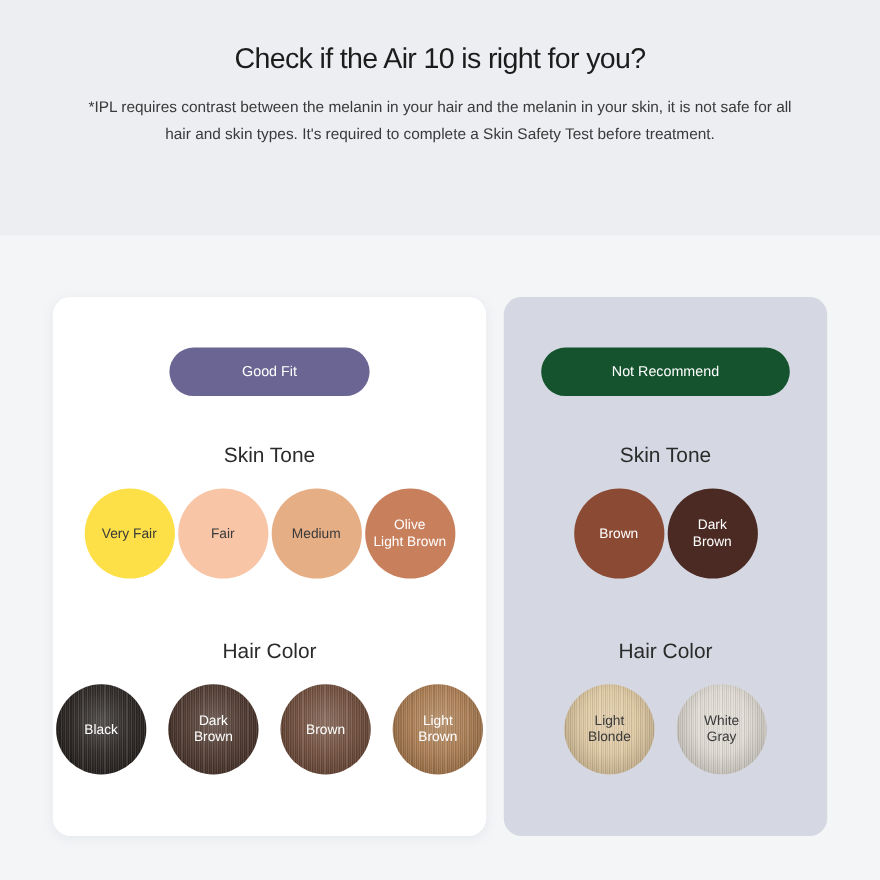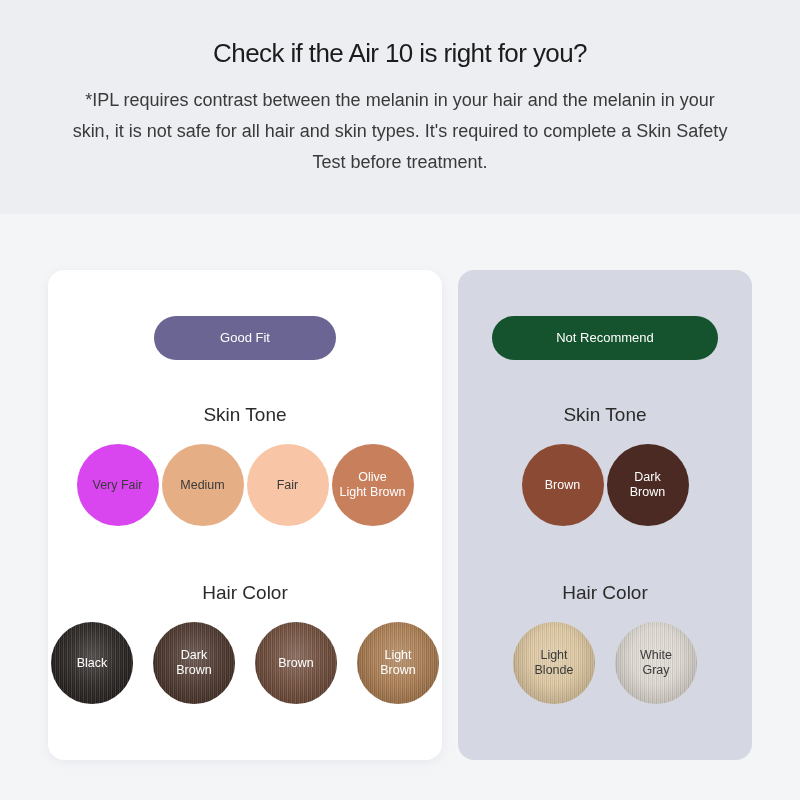--- a/index.html
+++ b/index.html
@@ -20,21 +20,21 @@
     padding:0 58px;
     text-align:center;
   }
   .title{
     margin:0;padding-top:38px;
     font-size:26px;font-weight:400;letter-spacing:-0.6px;
     color:#1c1c1c;line-height:1.18;
   }
   .subtitle{
     margin:16px auto 0;max-width:660px;
-    font-size:18px;font-weight:400;line-height:1.72;
+    font-size:14px;font-weight:400;line-height:1.72;
     color:#3a3a3a;
   }
 
   
   .panels{
     position:absolute;left:0;top:214px;width:800px;height:586px;
     background:#f4f5f7;
   }
   .panel{
     position:absolute;top:56px;height:490px;
@@ -125,28 +125,28 @@
     <p class="subtitle">*IPL requires contrast between the melanin in your hair and  the melanin in your skin, it is not safe for all hair and skin types. It's required to complete a Skin Safety Test before treatment.</p>
   </div>
 
   <div class="panels">
 
     <div class="panel panel-good">
       <button class="badge badge-good">Good Fit</button>
 
       <h2 class="section-title st-skin">Skin Tone</h2>
       <div class="row row-skin">
-          <div class="swatch" style="background: #d946ef;">
+          <div class="swatch" style="background: #fde047;">
             <span class="label" style="color: rgb(58, 58, 58);">Very Fair</span>
+          </div>
+          <div class="swatch" style="background: rgb(248, 197, 167);">
+            <span class="label" style="color: rgb(58, 58, 58);">Fair</span>
           </div>
           <div class="swatch" style="background: rgb(230, 174, 133);">
             <span class="label" style="color: rgb(58, 58, 58);">Medium</span>
-          </div>
-          <div class="swatch" style="background: rgb(248, 197, 167);">
-            <span class="label" style="color: rgb(58, 58, 58);">Fair</span>
           </div>
           <div class="swatch" style="background: rgb(200, 127, 92);">
             <span class="label" style="color: rgb(255, 255, 255);">Olive
 Light Brown</span>
           </div>
         </div>
 
       <h2 class="section-title st-hair">Hair Color</h2>
       <div class="row row-hair">
           <div class="swatch hair" style="background: rgb(38, 33, 31);">

